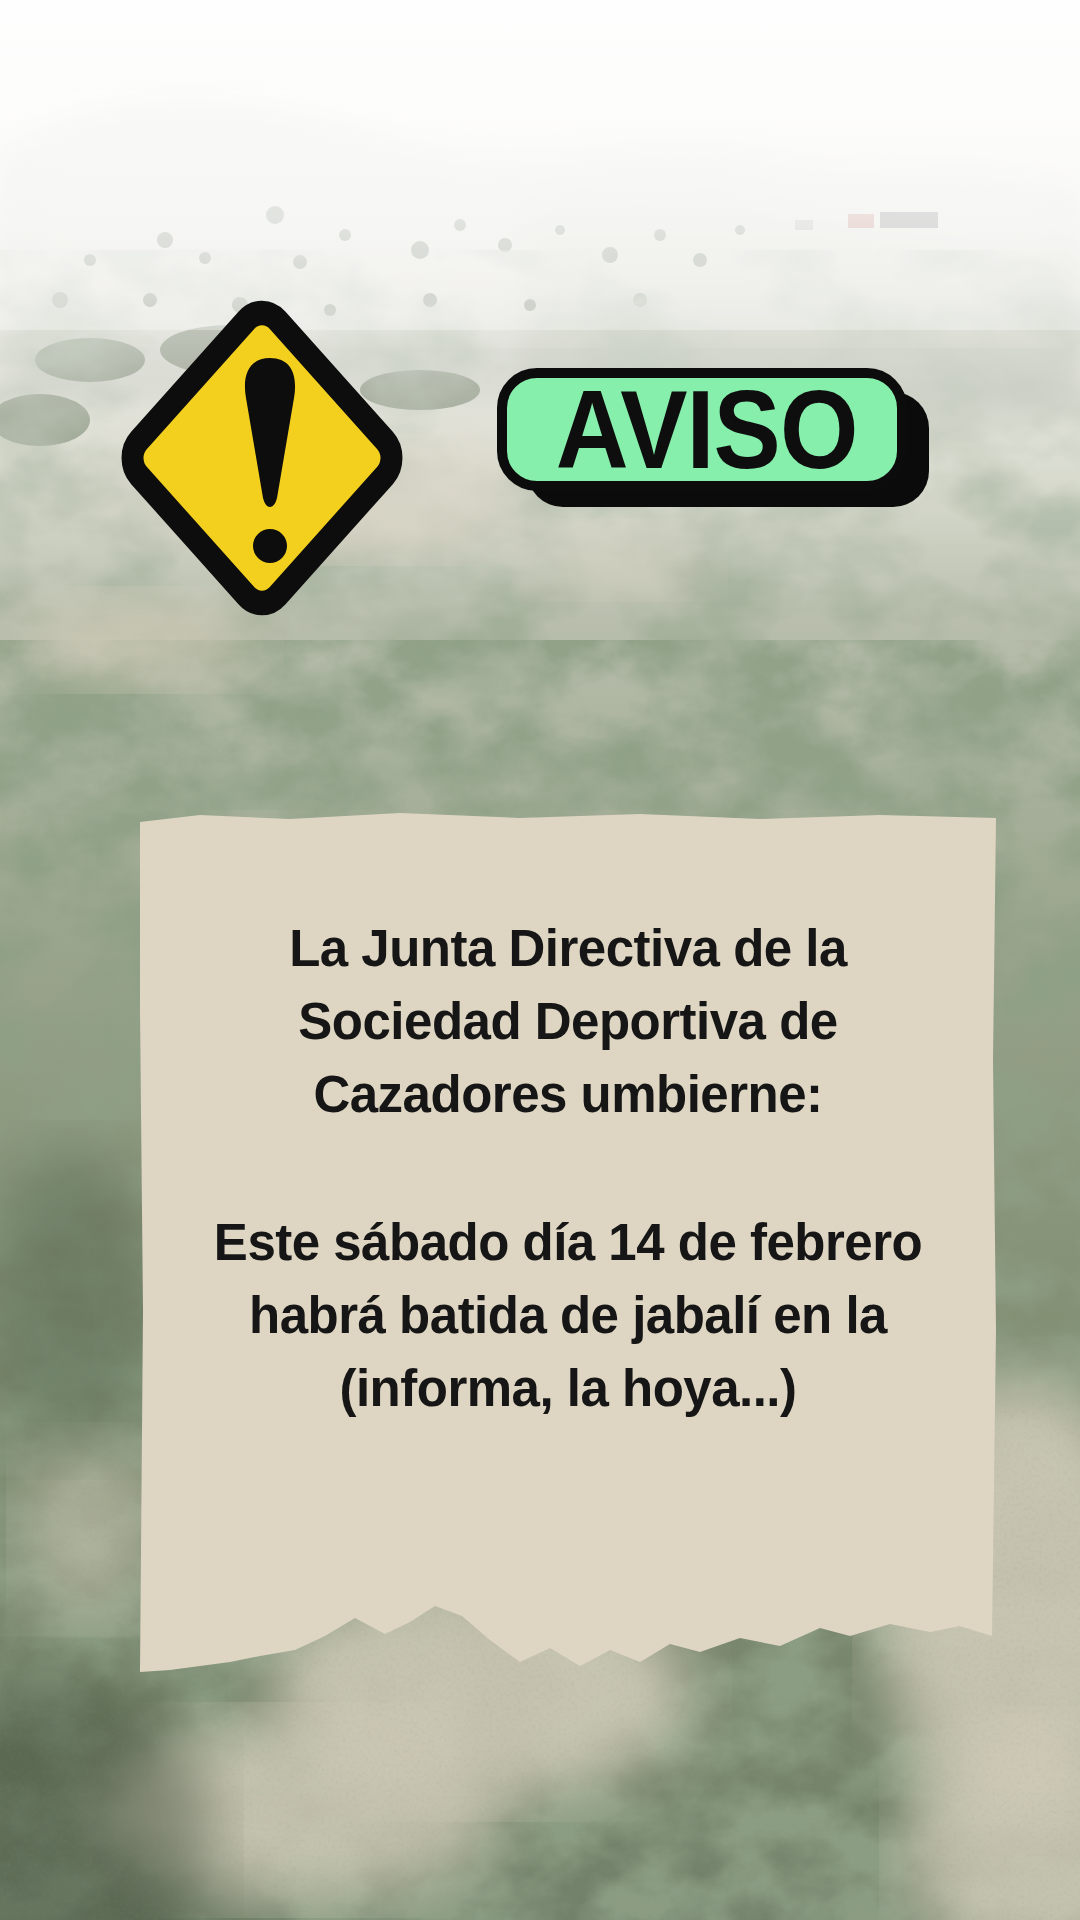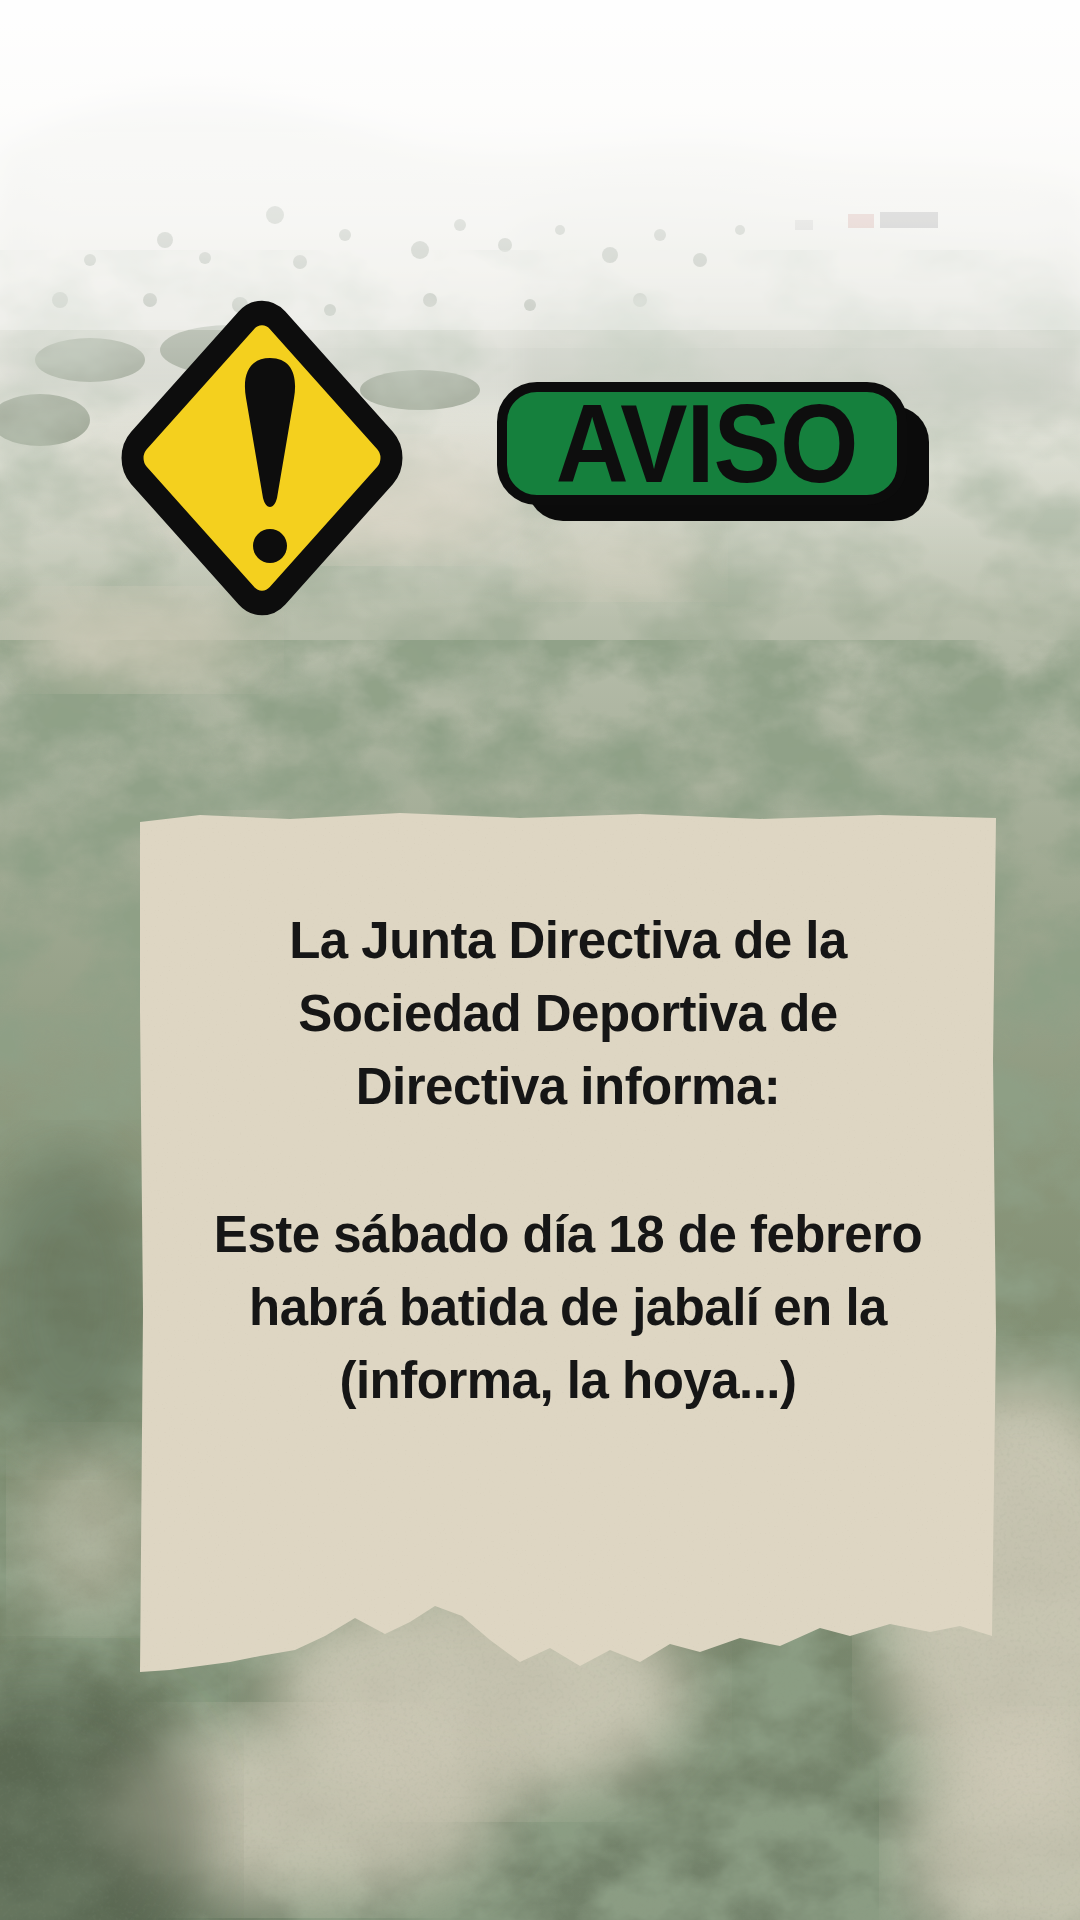--- a/index.html
+++ b/index.html
@@ -12,22 +12,22 @@
 
   
   .bg{position:absolute;inset:0;z-index:0;}
   .bg svg{display:block;}
 
   
   .diamond-wrap{position:absolute;left:90px;top:268px;width:356px;height:380px;z-index:2;}
 
   
   .aviso{
-    position:absolute;left:497px;top:382px;width:410px;height:123px;z-index:2;
-    background:#15803d;border:10px solid #0c0c0c;border-radius:40px;
+    position:absolute;left:497px;top:368px;width:410px;height:123px;z-index:2;
+    background:#86efac;border:10px solid #0c0c0c;border-radius:40px;
     box-shadow:26px 20px 0 -4px #0b0b0b;
     display:flex;align-items:center;justify-content:center;
     box-sizing:border-box;
     padding-left:9px;
   }
   .aviso span{
     font-size:112px;font-weight:900;letter-spacing:-1px;color:#0e0e0e;
     transform:scaleX(0.9);line-height:1;white-space:nowrap;
   }
 
@@ -44,21 +44,21 @@
       155px 840px, 120px 846px, 90px 852px, 60px 856px, 30px 860px, 0px 862px,
       3px 500px, 0px 200px
     );
   }
   .card-tex{position:absolute;inset:0;pointer-events:none;}
   .card-text{
     position:absolute;left:30px;right:30px;top:94px;
     text-align:center;color:#161616;
     font-size:51px;font-weight:bold;line-height:73px;letter-spacing:-0.5px;
   }
-  .card-text p{margin:0;}
+  .card-text p{margin:8px;}
   .card-text p + p{margin-top:75px;}
   .card-text .line{display:block;}
 </style>
 </head>
 <body>
 
 <div class="stage">
 
   <div class="bg">
     <svg width="1080" height="1920" viewBox="0 0 1080 1920">
@@ -190,23 +190,23 @@
   </div>
 
   <div class="card">
     <svg class="card-tex" width="856" height="880">
       <rect width="856" height="880" filter="url(#paper)" opacity="0.5"></rect>
     </svg>
     <div class="card-text">
       <p>
         <span class="line">La Junta Directiva de la</span>
         <span class="line">Sociedad Deportiva de</span>
-        <span class="line">Directiva informa:</span>
+        <span class="line">Cazadores umbierne:</span>
       </p>
       <p>
-        <span class="line">Este sábado día 18 de febrero</span>
+        <span class="line">Este sábado día 14 de febrero</span>
         <span class="line">habrá batida de jabalí en la</span>
         <span class="line">(informa, la hoya...)</span>
       </p>
     </div>
   </div>
 
 </div>
 
 </body></html>

